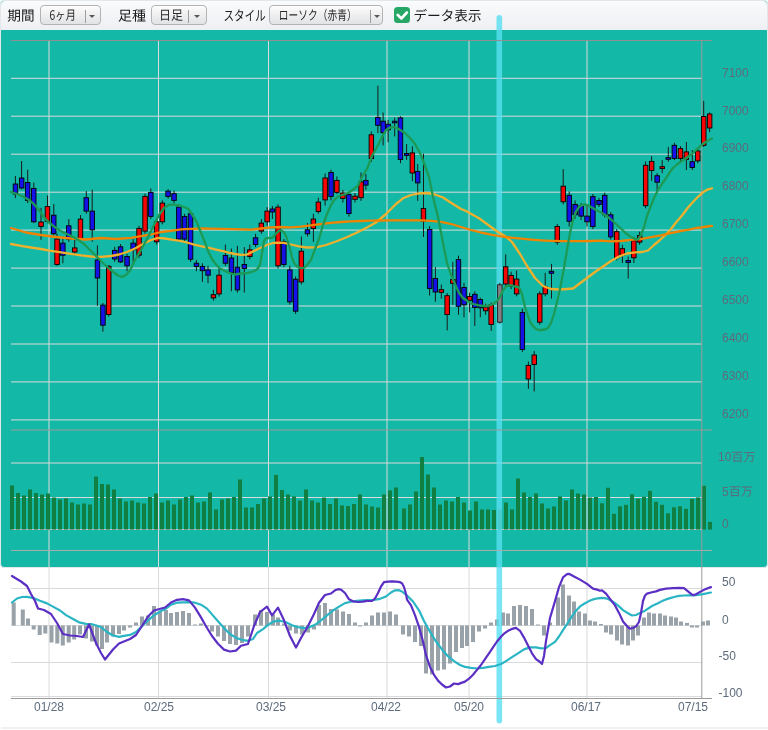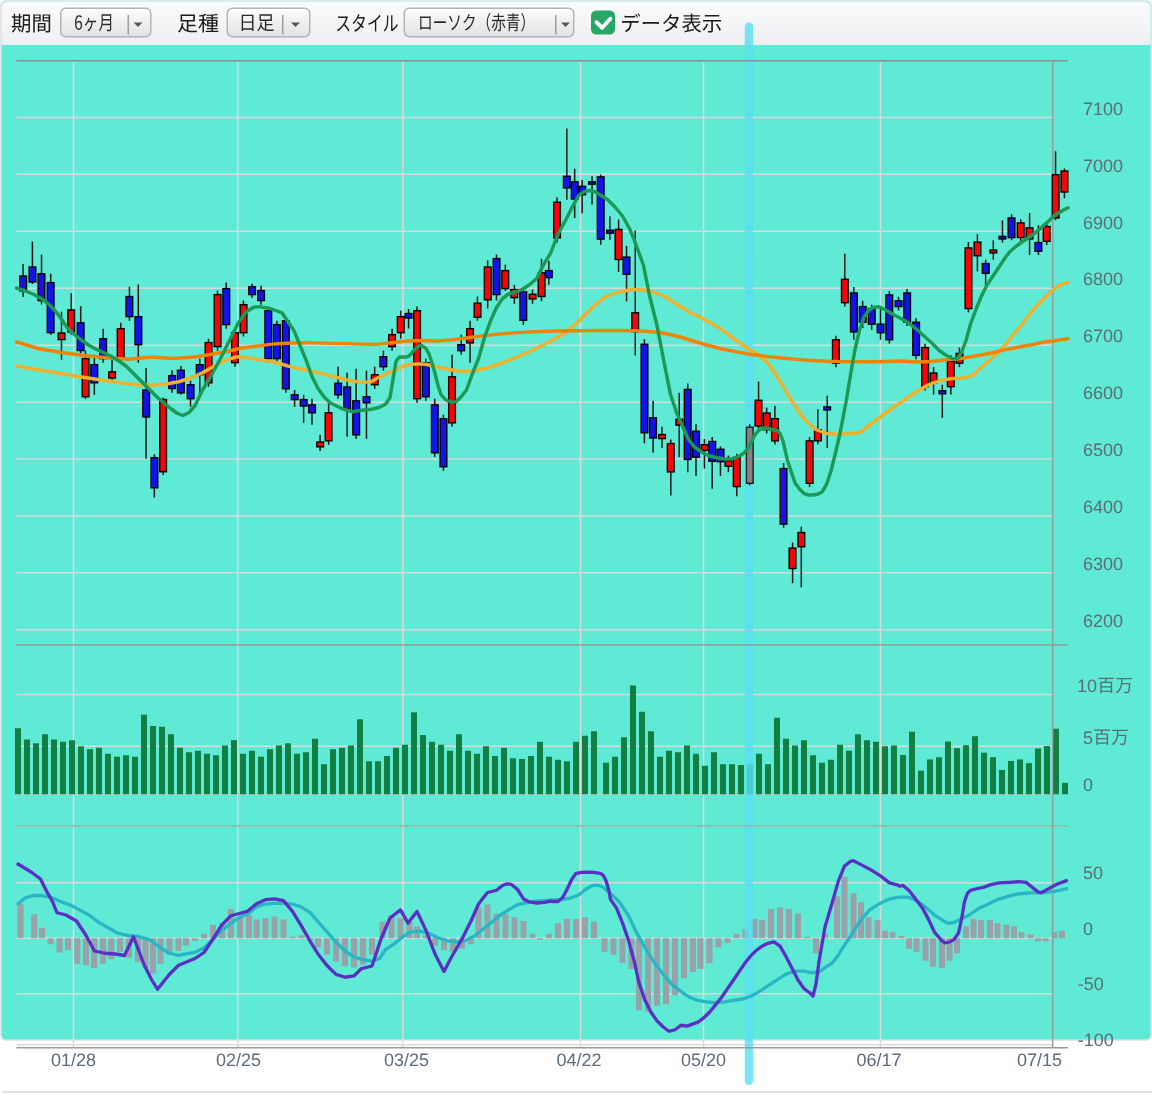--- a/index.html
+++ b/index.html
@@ -1,17 +1,17 @@
 <!DOCTYPE html>
 <html><head><meta charset="utf-8">
 <style>
 * { margin:0; padding:0; box-sizing:border-box; }
 html,body { width:768px; height:730px; overflow:hidden; background:#fff;
   font-family:"Liberation Sans", sans-serif; }
-#wrap { position:relative; width:768px; height:694px; background:#5eead4;
+#wrap { position:relative; width:768px; height:568px; background:#14b8a6;
   border:1px solid #e3e6ea; border-radius:4px; }
 #toolbar { position:absolute; left:0; top:0; width:766px; height:29px;
   background:linear-gradient(#fafbfc,#edeff2); border-radius:4px 4px 0 0; }
 .btn { position:absolute; top:3.5px; height:20px; border:1px solid #b1b3b6; border-radius:4px;
   background:linear-gradient(#fdfdfd 0%,#f0f0f1 45%,#e2e3e5 100%); box-shadow:inset 0 1px 0 #fff; }
 .sep { position:absolute; top:4px; width:1px; height:13px; background:#9b9da0; }
 .arr { position:absolute; top:9.2px; width:0; height:0; border-left:3.1px solid transparent;
   border-right:3.1px solid transparent; border-top:3.4px solid #595959; }
 #cb { position:absolute; left:392.8px; top:6px; width:15.8px; height:15.8px; border-radius:3.5px;
   background:#26a766; }

